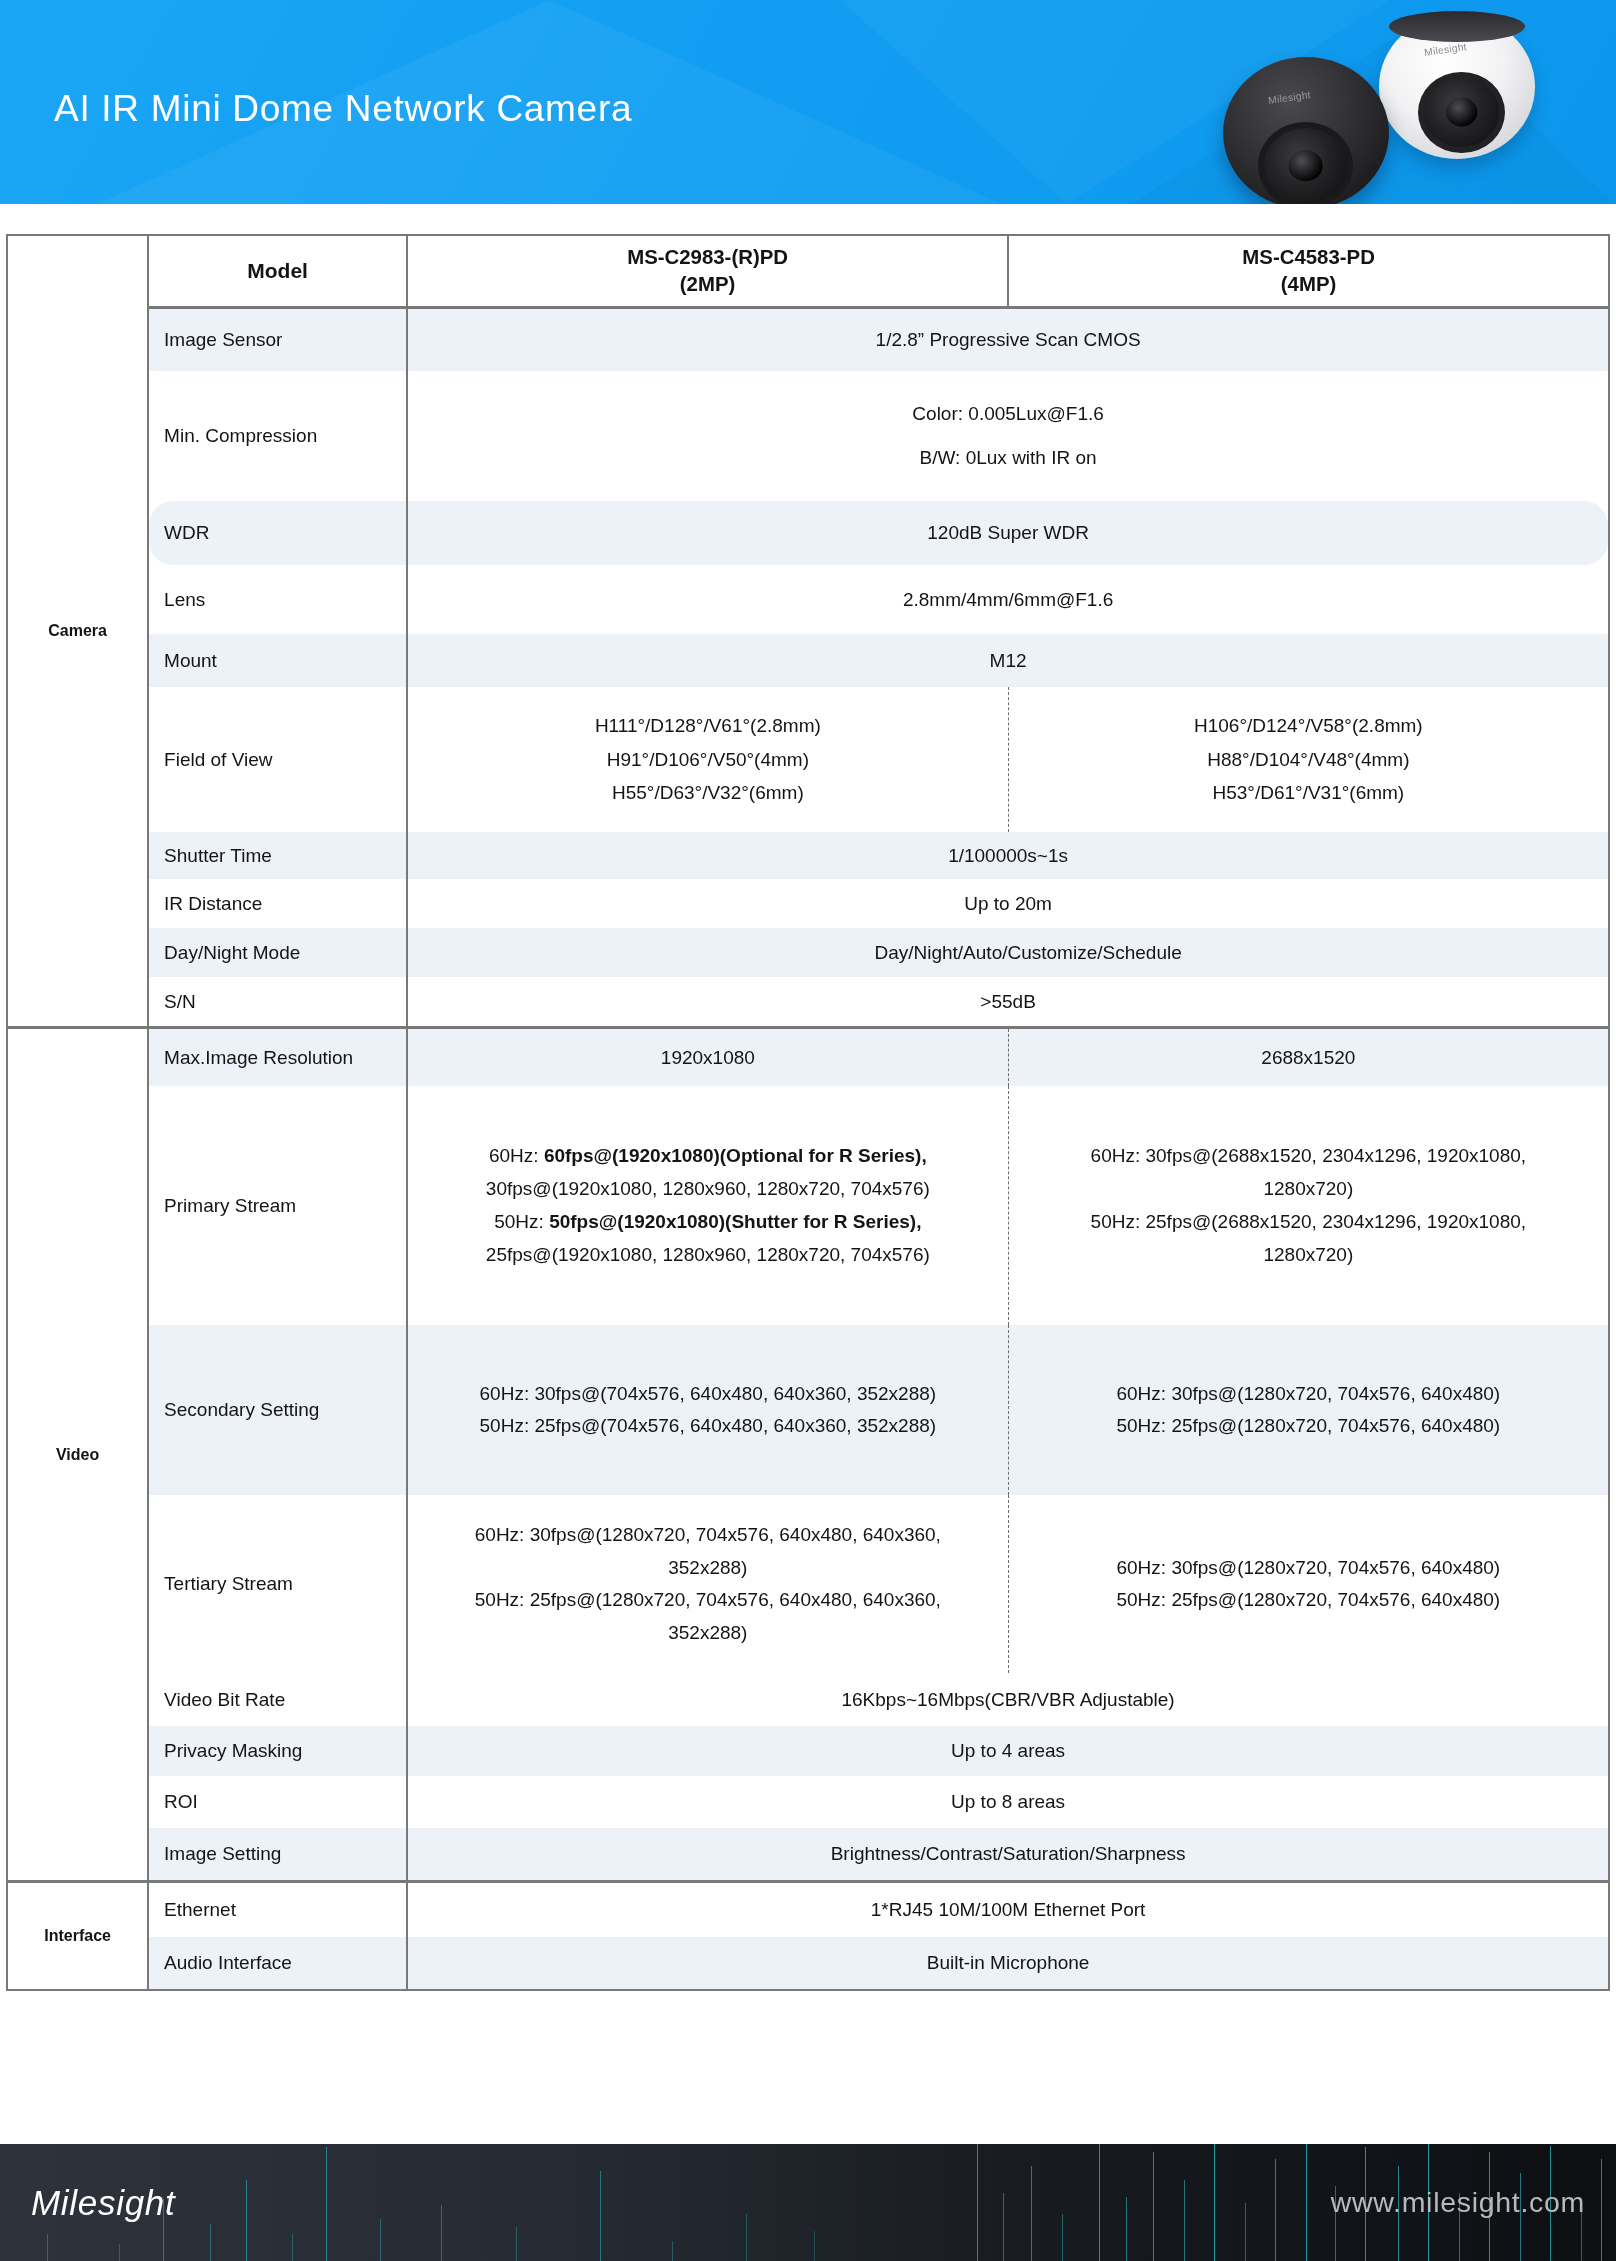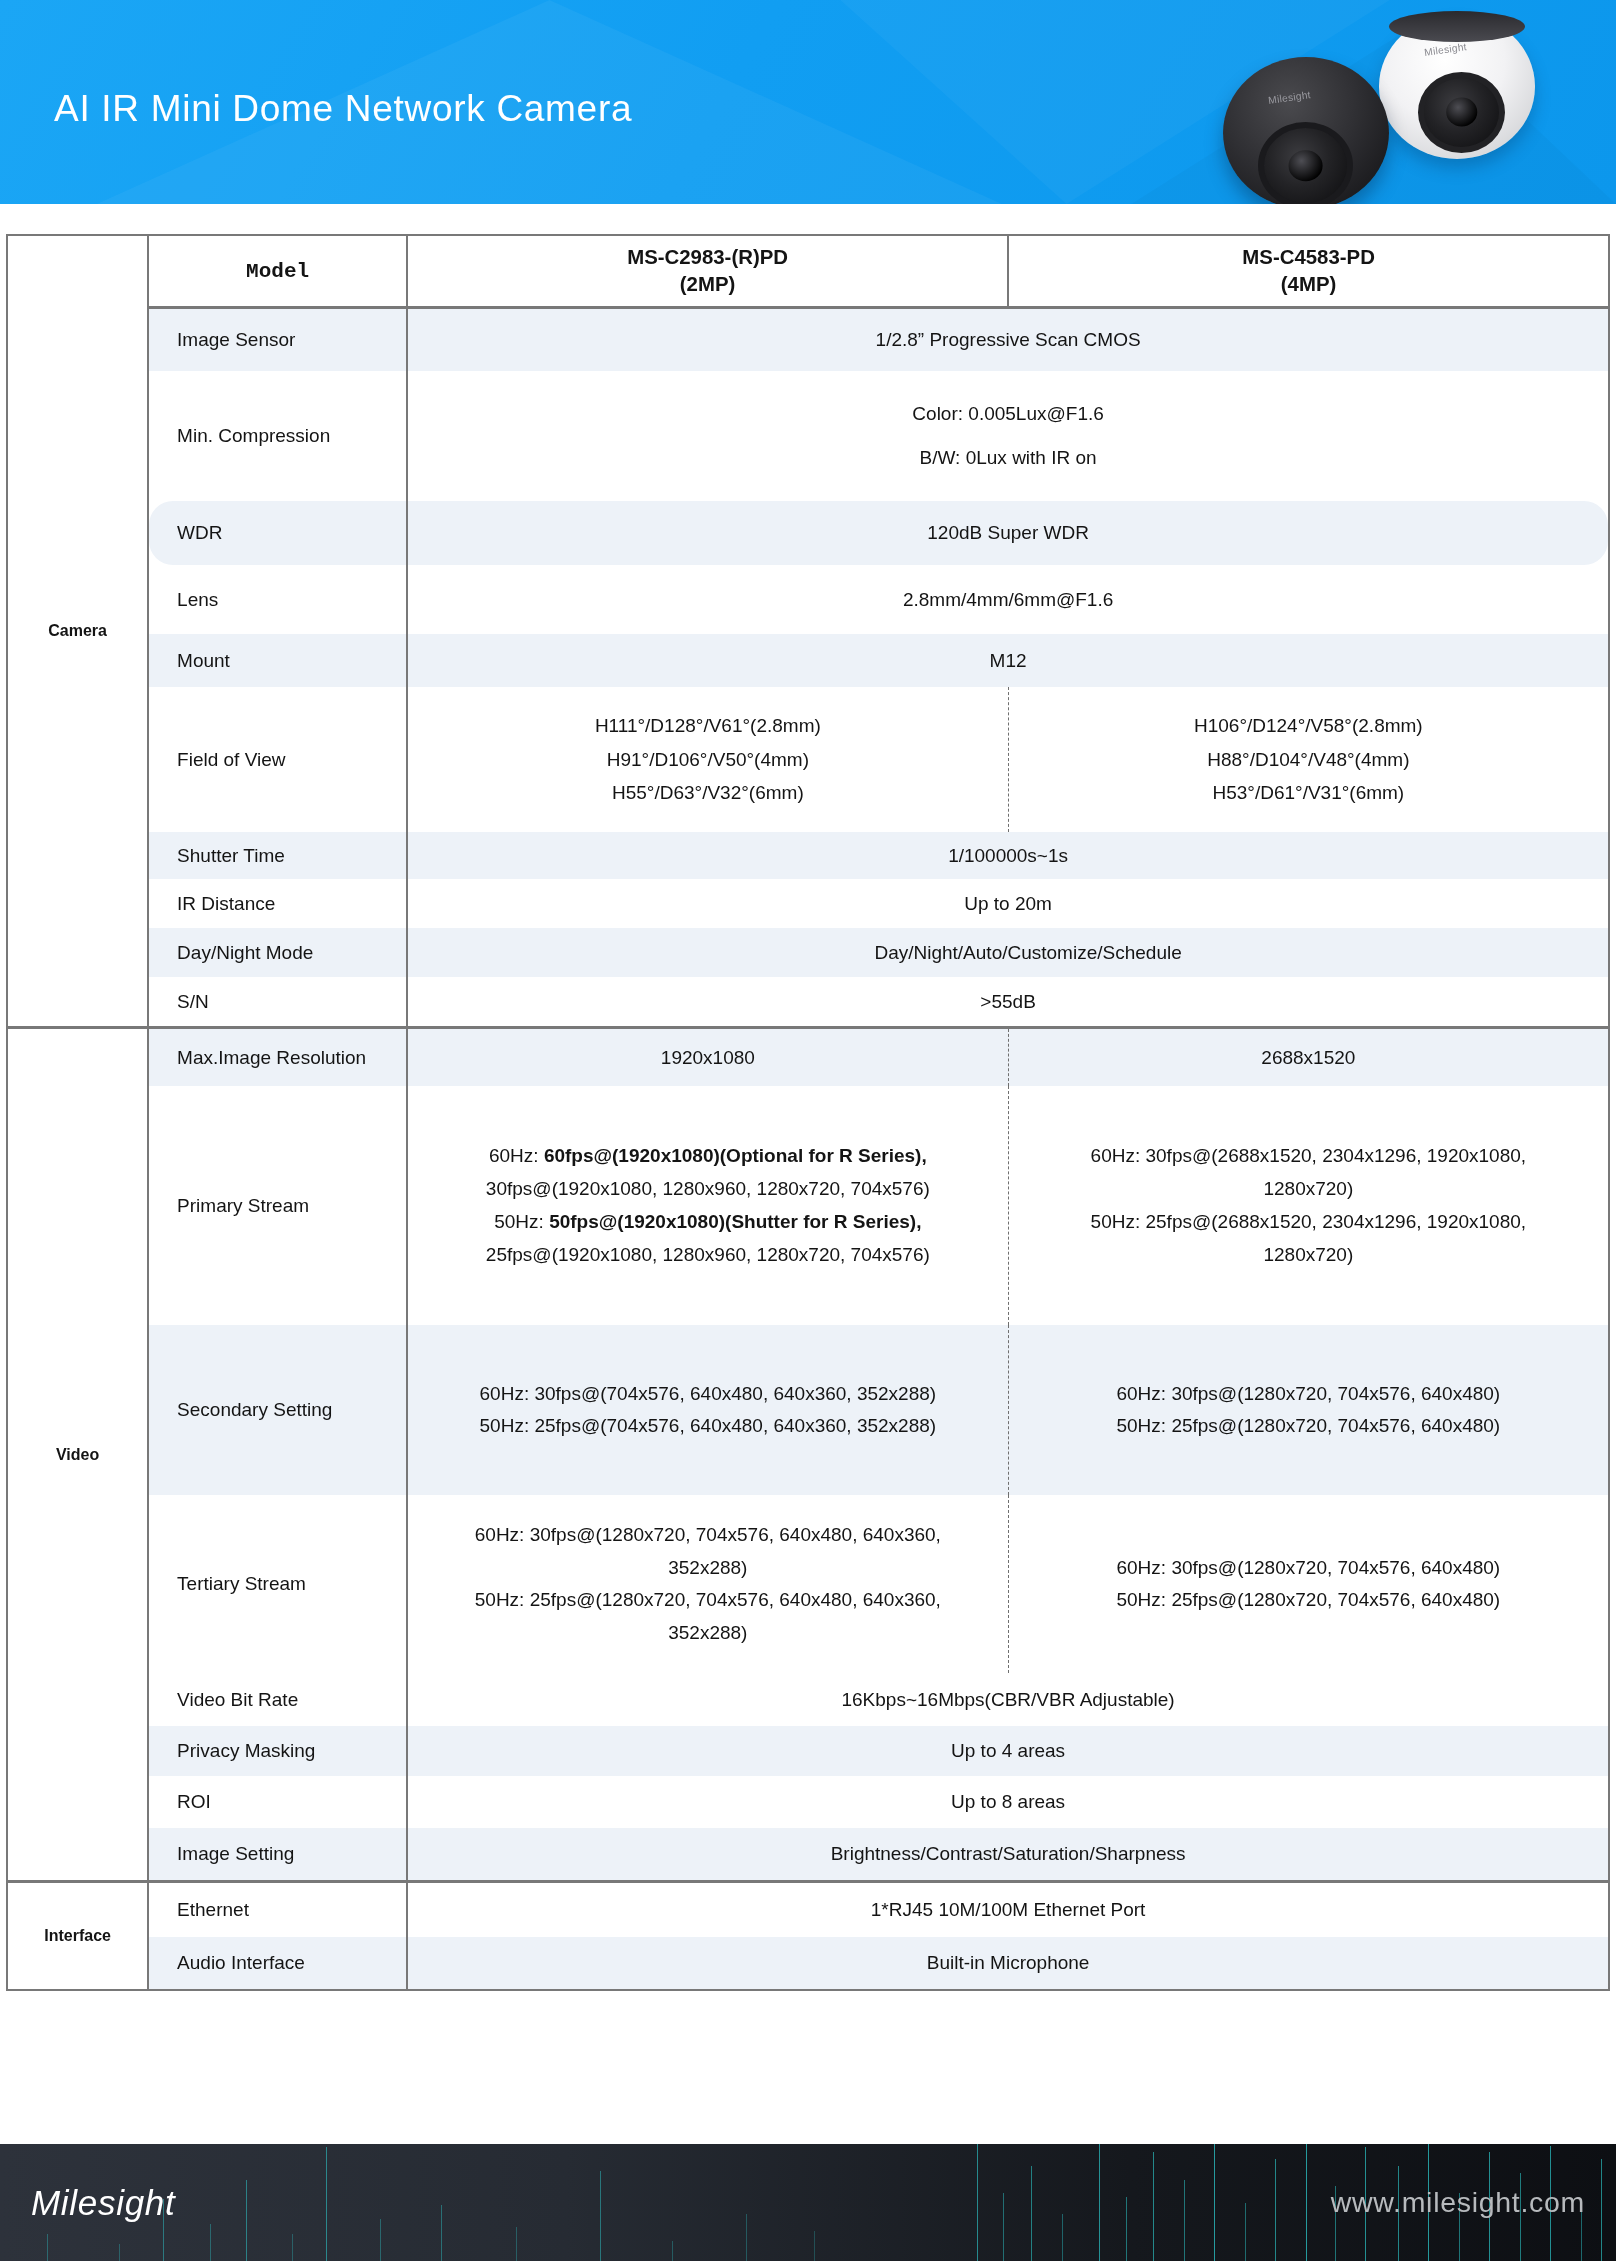--- a/index.html
+++ b/index.html
@@ -45,29 +45,29 @@
   
   .spec-table{margin:30px 6.1px 0 6.1px;width:1604px;border:2.7px solid var(--border);background:#fff;}
   .section{display:flex;align-items:stretch;}
   .section + .section{border-top:3.4px solid var(--border);}
   .category-cell{flex:0 0 141px;border-right:2px solid var(--border);display:flex;align-items:center;justify-content:center;
     font-weight:bold;font-size:16px;background:#fff;text-align:center;}
   .rows{flex:1;display:flex;flex-direction:column;min-width:0;}
 
   .header-row{height:73px;border-bottom:3.4px solid var(--border);display:flex;align-items:stretch;}
   .model-cell{flex:0 0 259px;border-right:2px solid var(--border);display:flex;align-items:center;justify-content:center;
-    font-weight:bold;font-size:21px;font-family:Liberation Mono, monospace;}
+    font-weight:bold;font-size:21px;}
   .model-col{flex:1 1 0;display:flex;flex-direction:column;align-items:center;justify-content:center;
     font-weight:bold;font-size:20.4px;line-height:1.3;text-align:center;}
   .model-col + .model-col{border-left:2px solid var(--border);}
 
   .row{display:flex;align-items:stretch;}
   .row.shade{background:var(--shade);}
   .label-cell{flex:0 0 259px;border-right:2px solid var(--border);display:flex;align-items:center;
-    padding-left:28px;font-size:19px;}
+    padding-left:15px;font-size:19px;}
   .value-cell{flex:1 1 0;display:flex;align-items:center;justify-content:center;min-width:0;}
   .value-cell.second.dashed{border-left:1.4px dashed #6f6f6f;}
   .lines{display:flex;flex-direction:column;align-items:center;gap:8.8px;text-align:center;font-size:19px;}
   .lines .cell-line{line-height:24px;}
   .lines b{font-weight:700;}
   .row-min-illumination .lines{gap:20.4px;}
   .row-field-of-view .lines{gap:9.5px;}
 
   .row-image-sensor{height:62px;}
   .row-min-illumination{height:130px;}

